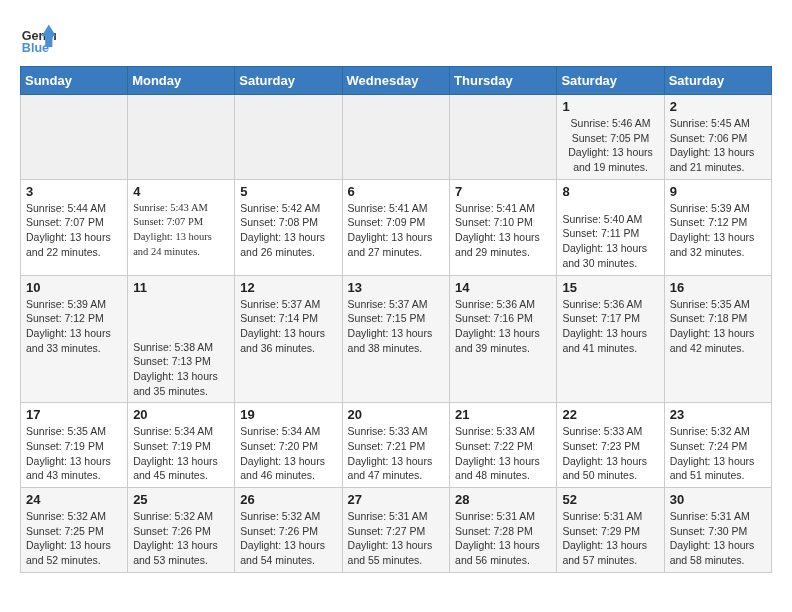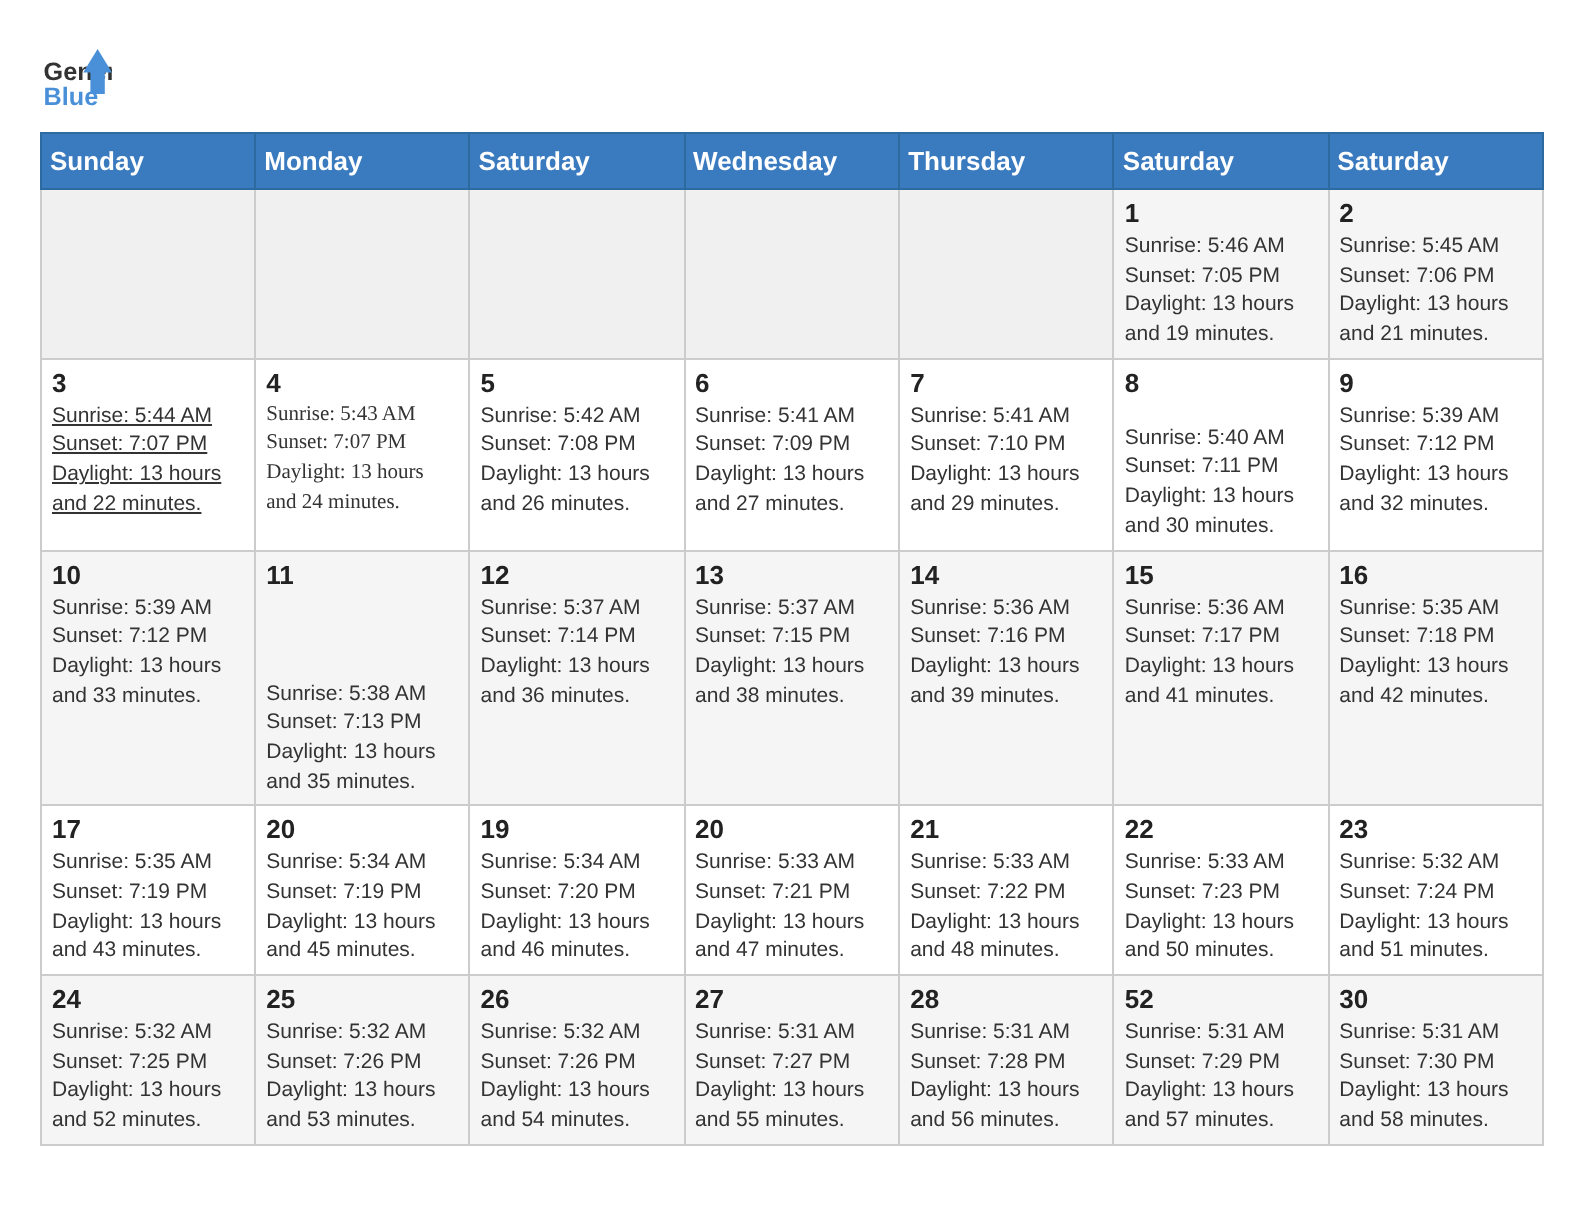--- a/index.html
+++ b/index.html
@@ -116,37 +116,37 @@
   </thead>
   <tbody id="calendar-body">
   <tr>
         <td class="empty-cell"></td>
         <td class="empty-cell"></td>
         <td class="empty-cell"></td>
         <td class="empty-cell"></td>
         <td class="empty-cell"></td>
         <td>
           <span class="day-num">1</span>
-          <div class="day-info" style="white-space: pre-line;">Sunrise: 5:46 AM
+          <div class="day-info" style="white-space: pre-line; text-align: center;">Sunrise: 5:46 AM
 Sunset: 7:05 PM
 Daylight: 13 hours
 and 19 minutes.</div>
         </td>
         <td>
           <span class="day-num">2</span>
           <div class="day-info" style="white-space: pre-line;">Sunrise: 5:45 AM
 Sunset: 7:06 PM
 Daylight: 13 hours
 and 21 minutes.</div>
         </td>
       </tr>
       <tr>
         <td>
           <span class="day-num">3</span>
-          <div class="day-info" style="white-space: pre-line; text-decoration: underline;">Sunrise: 5:44 AM
+          <div class="day-info" style="white-space: pre-line;">Sunrise: 5:44 AM
 Sunset: 7:07 PM
 Daylight: 13 hours
 and 22 minutes.</div>
         </td>
         <td>
           <span class="day-num">4</span>
           <div class="day-info" style="white-space: pre-line; font-family: Liberation Serif, serif;">Sunrise: 5:43 AM
 Sunset: 7:07 PM
 Daylight: 13 hours
 and 24 minutes.</div>

